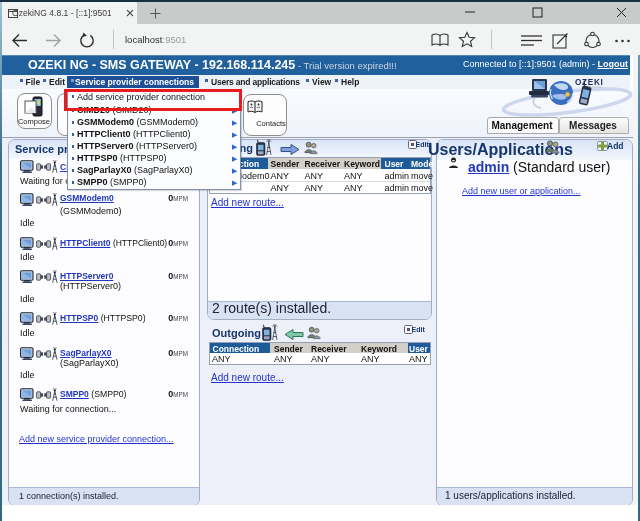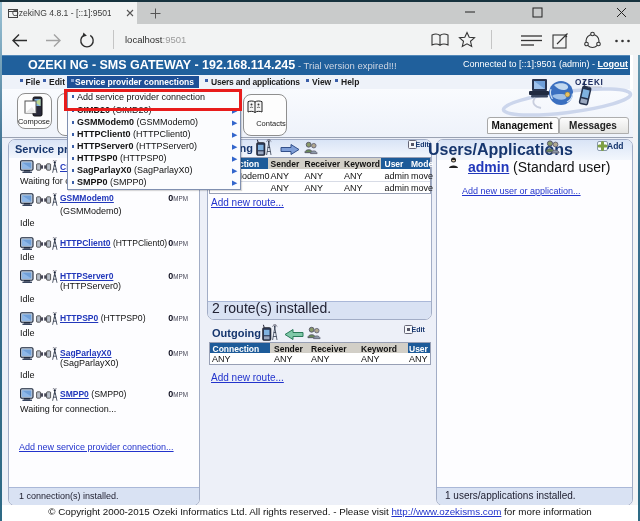--- a/index.html
+++ b/index.html
@@ -210,21 +210,21 @@
   <div class="abs" style="left:60px;top:348.5px;font-size:9px;"><a class="b" style="color:#2238bb;font-size:8.5px;">SagParlayX0</a></div>
   <div class="abs" style="left:160px;top:348.5px;width:28px;text-align:right;font-size:9px;color:#112;"><span class="b">0</span><span style="font-size:6.3px;color:#445;">MPM</span></div>
   <div class="abs" style="left:60px;top:358.5px;font-size:9px;color:#111;">(SagParlayX0)</div>
   <div class="abs" style="left:20px;top:371px;font-size:9px;color:#111;">Idle</div>
   <svg class="abs" style="left:20px;top:388px;" width="38" height="14" viewBox="0 0 38 14">
       <use href="#conicon"></use>
     </svg>
   <div class="abs" style="left:60px;top:390px;font-size:9px;"><a class="b" style="color:#2238bb;font-size:8.5px;">SMPP0</a><span style="color:#111;font-size:8.7px;"> (SMPP0)</span></div>
   <div class="abs" style="left:160px;top:390px;width:28px;text-align:right;font-size:9px;color:#112;"><span class="b">0</span><span style="font-size:6.3px;color:#445;">MPM</span></div>
   <div class="abs" style="left:20px;top:405px;font-size:9px;color:#111;">Waiting for connection...</div>
-  <div class="abs" style="left:19px;top:434.5px;font-size:9px;margin-top:8px;"><a style="color:#2233cc;">Add new service provider connection...</a></div>
+  <div class="abs" style="left:19px;top:434.5px;font-size:9px;"><a style="color:#2233cc;">Add new service provider connection...</a></div>
 
   <div class="abs" style="left:207px;top:139px;width:223px;height:179px;background:#fdfdff;border:1.5px solid #a2adc6;border-radius:7px;overflow:hidden;">
     <div style="position:absolute;left:0;top:0;width:100%;height:18px;background:linear-gradient(180deg,#d9e4f6,#f3f7fd);"></div>
     <div style="position:absolute;left:0;bottom:0;width:100%;height:17px;background:#d9e2f3;border-top:1px solid #aab8d8;"></div>
     <div class="abs" style="left:4px;bottom:4.5px;font-size:14px;color:#223;">2 route(s) installed.</div>
   </div>
   <div class="abs b" style="left:204px;top:142.5px;font-size:11px;color:#16366e;">Incoming</div>
   <svg class="abs" style="left:255px;top:139px;" width="18" height="17" viewBox="0 0 18 17">
       <use href="#phoneicon"></use>
     </svg>
@@ -313,21 +313,20 @@
   <div class="abs b" style="left:607px;top:142px;font-size:8.5px;color:#16366e;">Add</div>
   <svg class="abs" style="left:448px;top:157px;" width="11" height="12" viewBox="0 0 11 12">
     <circle cx="5.5" cy="3" r="2.5" fill="#222"></circle>
     <path d="M1 11 C1 7.5 10 7.5 10 11 Z" fill="#222"></path>
     <path d="M4 3 A1.5 1.5 0 0 0 7 3" fill="#e8d5b8"></path>
   </svg>
   <div class="abs" style="left:468px;top:159.5px;font-size:14px;"><a class="b" style="color:#2238bb;">admin</a><span style="color:#111;"> (Standard user)</span></div>
   <div class="abs" style="left:445px;top:187px;font-size:9px;"><a style="color:#2233cc;margin-left:17px;">Add new user or application...</a></div>
 
   <div class="abs" style="left:2px;top:505px;width:636px;height:16px;background:#fff;"></div>
-  <div class="abs" style="left:0;top:507px;width:640px;text-align:center;font-size:9.8px;color:#111;">© Copyright 2000-2015 Ozeki Informatics Ltd. All rights reserved. - Please visit <span style="color:#2233cc;text-decoration:underline;">http://www.ozekisms.com</span> for more information</div>
 
   <div class="abs" style="left:67px;top:89px;width:172px;height:99px;background:#fbfcfe;border:1px solid #8090b0;box-shadow:1px 1px 1px rgba(0,0,0,0.15);"></div>
   <div class="abs" style="left:71.5px;top:95px;width:2.5px;height:2.5px;background:#3a5ea8;"></div>
   <div class="abs" style="left:77px;top:92.5px;font-size:9px;color:#111;">Add service provider connection</div>
   <div class="abs" style="left:71.5px;top:109px;width:2.5px;height:2.5px;background:#3a5ea8;"></div>
   <div class="abs" style="left:77px;top:106px;font-size:9px;color:#111;"><span class="b">CIMD20</span> (CIMD20)</div>
   <div class="abs" style="left:71.5px;top:121px;width:2.5px;height:2.5px;background:#3a5ea8;"></div>
   <div class="abs" style="left:77px;top:118px;font-size:9px;color:#111;"><span class="b">GSMModem0</span> (GSMModem0)</div>
   <div class="abs" style="left:71.5px;top:133px;width:2.5px;height:2.5px;background:#3a5ea8;"></div>
   <div class="abs" style="left:77px;top:130px;font-size:9px;color:#111;"><span class="b">HTTPClient0</span> (HTTPClient0)</div>

